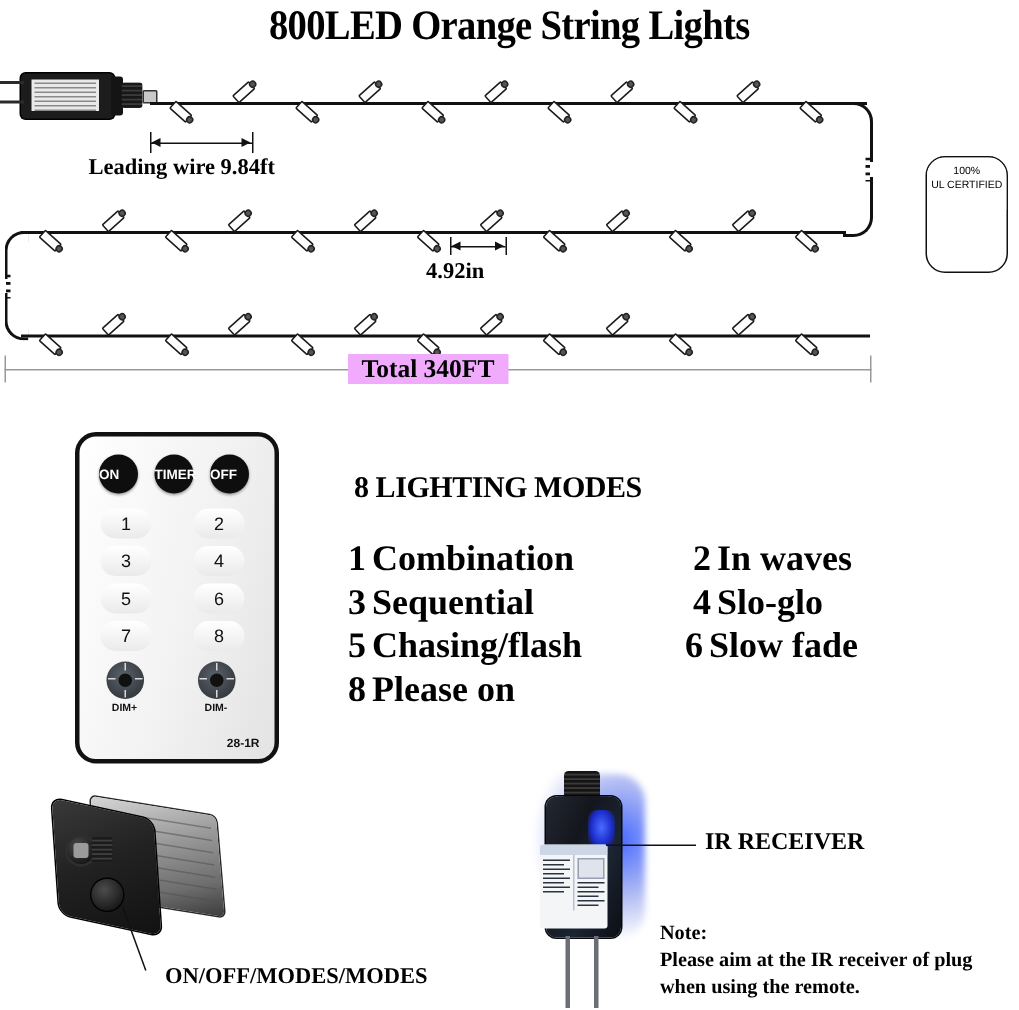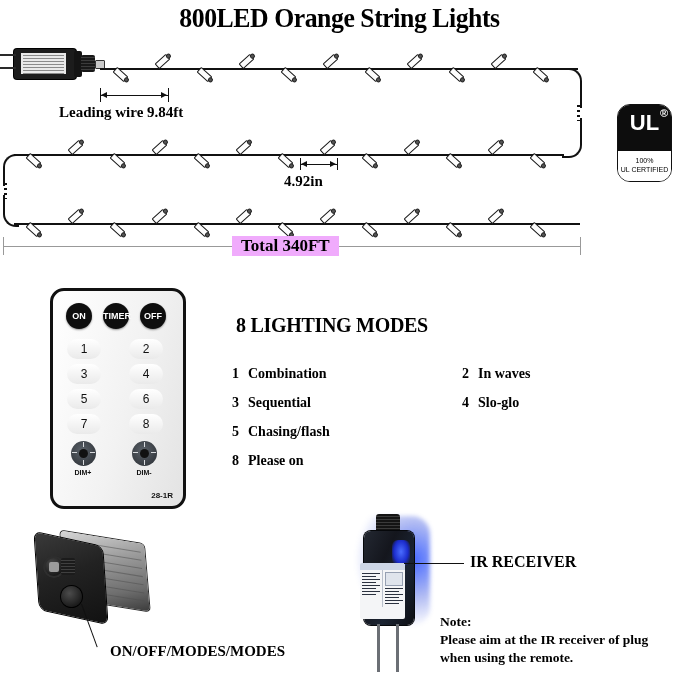--- a/index.html
+++ b/index.html
@@ -62,42 +62,42 @@
   #ul-reg{position:absolute;right:3px;top:2px;font-family:"Liberation Sans",sans-serif;
           font-size:11px;font-weight:bold;}
   #ul-bot{height:30px;background:#fff;color:#000;text-align:center;
           font-family:"Liberation Sans",sans-serif;font-size:7px;line-height:9px;padding-top:5px;}
 
   
   #remote{left:50px;top:288px;width:130px;height:215px;background:#fafafa;
           border:3px solid #111;border-radius:14px;
           background-image:linear-gradient(105deg,#ffffff 0%,#f2f2f2 55%,#e3e3e3 100%);}
   .rbtn-round{position:absolute;width:26px;height:26px;border-radius:50%;
-          background:#0e0e0e;color:#fff;text-align:center;
+          background:#0e0e0e;color:#fff;
           font-family:"Liberation Sans",sans-serif;font-weight:bold;font-size:9px;
           line-height:26px;box-shadow:0 1px 2px rgba(0,0,0,.4);}
   .rbtn-num{position:absolute;width:34px;height:20px;border-radius:10px;
           background:linear-gradient(#ffffff,#eaeaea);text-align:center;
           font-family:"Liberation Sans",sans-serif;font-size:12px;line-height:20px;color:#111;}
   .rbtn-dim{position:absolute;width:25px;height:25px;border-radius:50%;
           background:radial-gradient(circle at 45% 40%,#5c636b 0%,#3c4147 60%,#2a2e33 100%);}
   .rbtn-dim:before{content:"";position:absolute;left:8px;top:8px;width:9px;height:9px;
           background:#111;border-radius:50%;}
   .dim-spoke{position:absolute;left:12px;top:1px;width:1px;height:5px;background:#d8dadd;}
   .rdim-label{position:absolute;font-family:"Liberation Sans",sans-serif;font-size:7px;
           font-weight:bold;color:#111;width:40px;text-align:center;}
   #remote-model{position:absolute;right:10px;bottom:6px;
           font-family:"Liberation Sans",sans-serif;font-size:8px;font-weight:bold;color:#111;}
 
   
   #modes-head{left:236px;top:314px;font-weight:bold;font-size:20px;
           font-family:"Liberation Serif",serif;letter-spacing:-0.3px;}
   #modes-grid{left:232px;top:360px;width:340px;}
   #modes-grid .row{display:flex;margin-bottom:2px;}
-  #modes-grid .cell{font-weight:bold;font-size:14px;line-height:27px;
+  #modes-grid .cell{font-weight:bold;font-size:24px;line-height:27px;
           font-family:"Liberation Serif",serif;white-space:nowrap;}
   #modes-grid .cellA{width:230px;}
   #modes-grid .num{display:inline-block;min-width:16px;}
 
   
   #ctrl{left:35px;top:534px;width:130px;height:96px;}
   #ctrl-body{position:absolute;left:28px;top:4px;width:84px;height:66px;
           background:linear-gradient(160deg,#d7d7d7 0%,#9b9b9b 40%,#6e6e6e 75%,#3b3b3b 100%);
           transform:skewY(14deg) rotate(-5deg);border-radius:4px;
           box-shadow:0 0 0 1px #2a2a2a;}
@@ -242,24 +242,20 @@
   <div class="arrow-r" style="left:330px;top:116px;"></div>
   <div class="dim-label" style="left:284px;top:128px;">4.92in</div>
 
   <div class="dim-tick" style="left:3px;top:192px;height:18px;background:#999;"></div>
   <div class="dim-tick" style="left:580px;top:192px;height:18px;background:#999;"></div>
   <div class="dim-line" style="left:3px;top:201px;width:578px;background:#999;"></div>
   <div id="total-label" style="left:232px;top:191px;">Total 340FT</div>
 </div>
 
 <div class="abs" id="ul-badge">
-  <div id="ul-top">
-    <div id="ul-text">UL</div>
-    <div id="ul-reg">®</div>
-  </div>
   <div id="ul-bot">
     <div>100%</div>
     <div>UL CERTIFIED</div>
   </div>
 </div>
 
 <div class="abs" id="remote">
   <div class="rbtn-round" style="left:13px;top:12px;">ON</div>
   <div class="rbtn-round" style="left:50px;top:12px;">TIMER</div>
   <div class="rbtn-round" style="left:87px;top:12px;">OFF</div>
@@ -296,20 +292,21 @@
   <div class="row">
     <div class="cell cellA"><span class="num">1 </span><span>Combination</span></div>
     <div class="cell"><span class="num">2 </span><span>In waves</span></div>
   </div>
   <div class="row">
     <div class="cell cellA"><span class="num">3 </span><span>Sequential</span></div>
     <div class="cell"><span class="num">4 </span><span>Slo-glo</span></div>
   </div>
   <div class="row">
     <div class="cell cellA"><span class="num">5 </span><span>Chasing/flash</span></div>
+    <div class="cell"><span class="num">6 </span><span>Slow fade</span></div>
   </div>
   <div class="row">
     <div class="cell"><span class="num">8 </span><span>Please on</span></div>
   </div>
 </div>
 
 <div class="abs" id="ctrl">
   <div id="ctrl-body">
     <i style="top:8px;"></i>
       <i style="top:16px;"></i>

